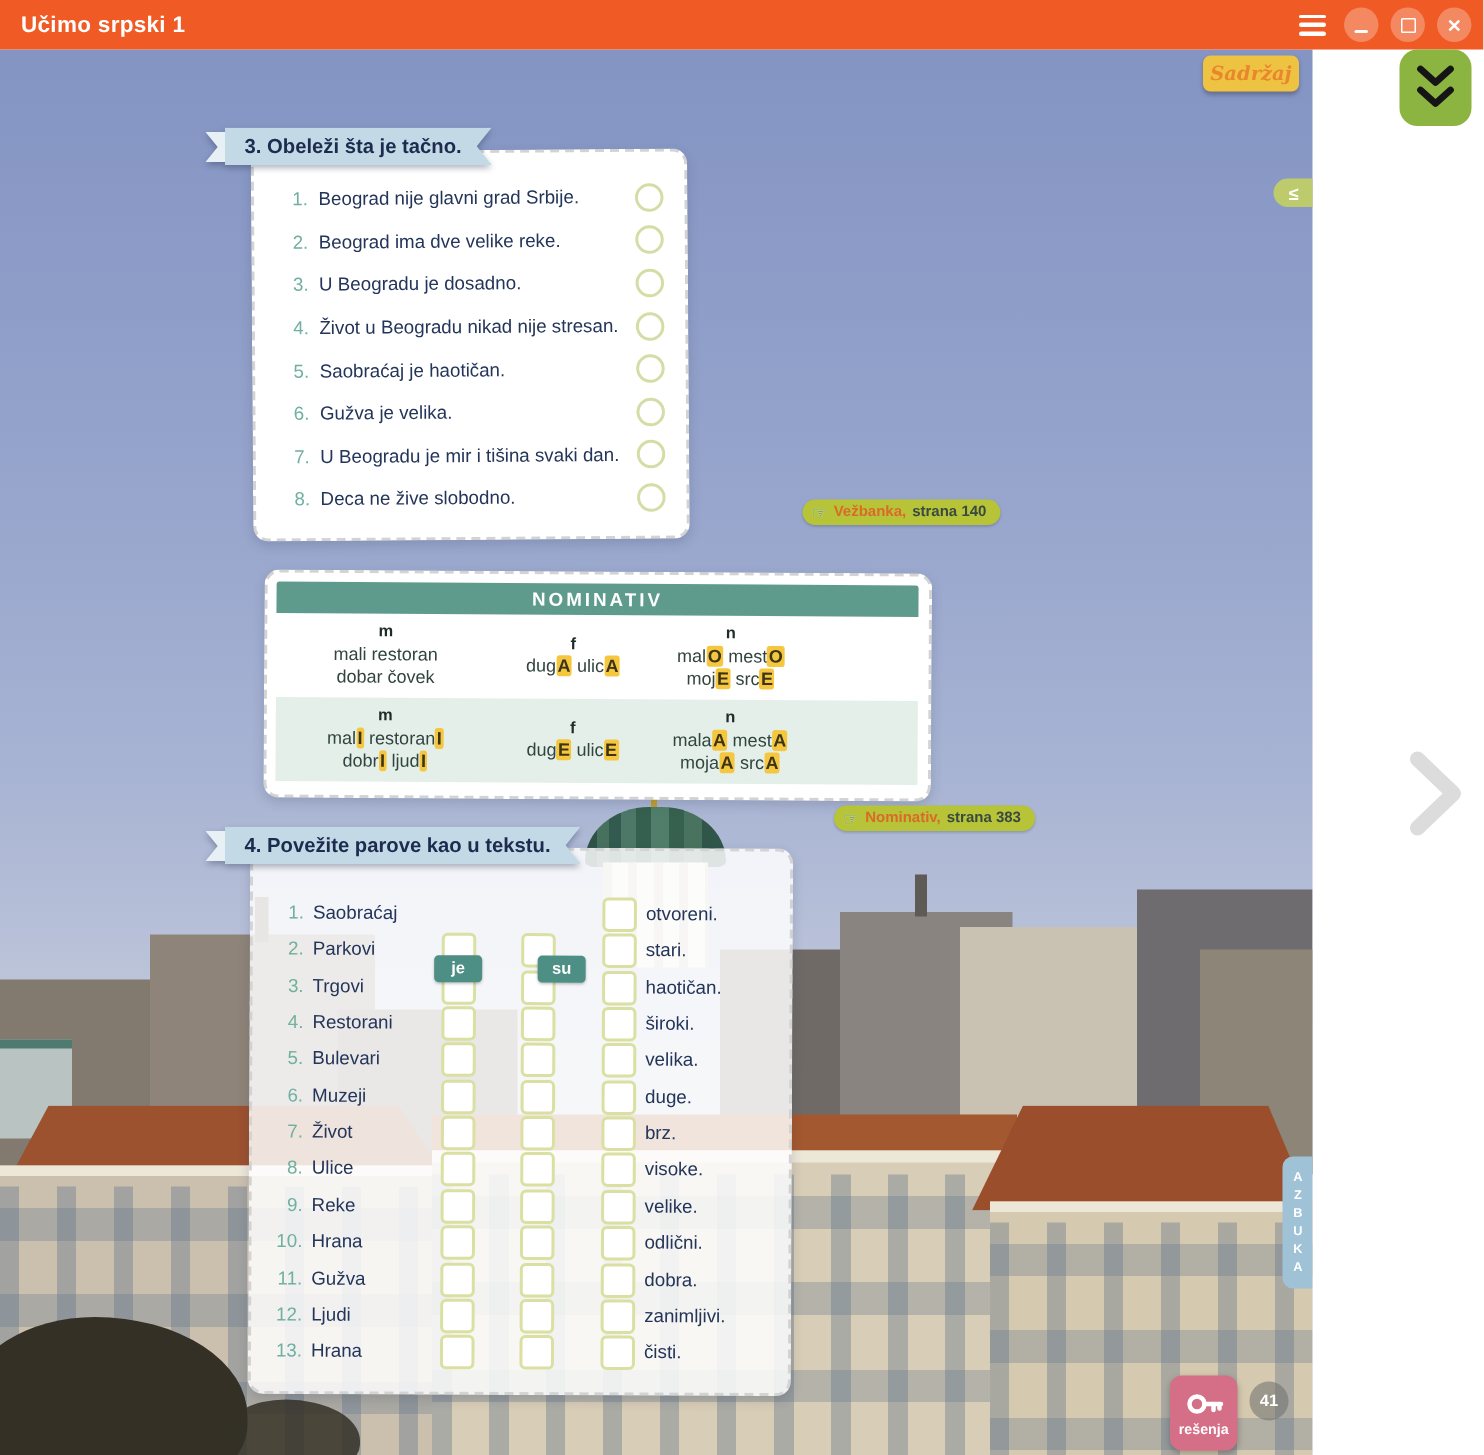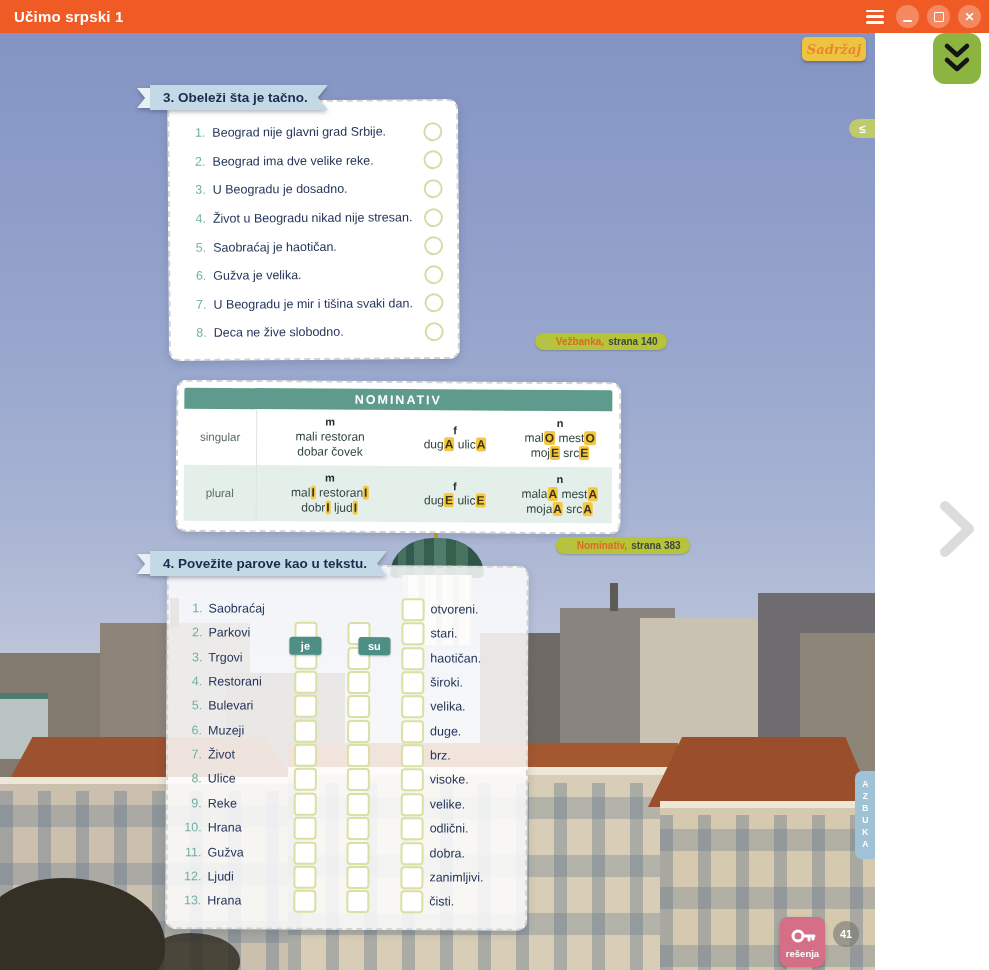--- a/index.html
+++ b/index.html
@@ -271,38 +271,36 @@
     <span class="hand">☞</span>
     <span class="lname">Vežbanka,</span>
     <span class="lpage">strana 140</span>
   </div>
 
   <div class="panel" style="left:176px;top:348px;width:441px;height:148px;transform:rotate(0.35deg);">
     <div class="ntable">
       <div class="ntable-header">NOMINATIV</div>
       <div id="ntable-body">
           <div class="trow">
-            <div class="tlabel">singular</div>
             <div class="tcell m">
               <div class="tg">m</div>
               <div class="tline">mali restoran</div>
               <div class="tline">dobar čovek</div>
             </div>
             <div class="tcell f">
               <div class="tg">f</div>
               <div class="tline">dug<span class="hl">A</span> ulic<span class="hl">A</span></div>
             </div>
             <div class="tcell n">
               <div class="tg">n</div>
               <div class="tline">mal<span class="hl">O</span> mest<span class="hl">O</span></div>
               <div class="tline">moj<span class="hl">E</span> src<span class="hl">E</span></div>
             </div>
           </div>
           <div class="trow zebra">
-            <div class="tlabel">plural</div>
             <div class="tcell m">
               <div class="tg">m</div>
               <div class="tline">mal<span class="hl">I</span> restoran<span class="hl">I</span></div>
               <div class="tline">dobr<span class="hl">I</span> ljud<span class="hl">I</span></div>
             </div>
             <div class="tcell f">
               <div class="tg">f</div>
               <div class="tline">dug<span class="hl">E</span> ulic<span class="hl">E</span></div>
             </div>
             <div class="tcell n">

